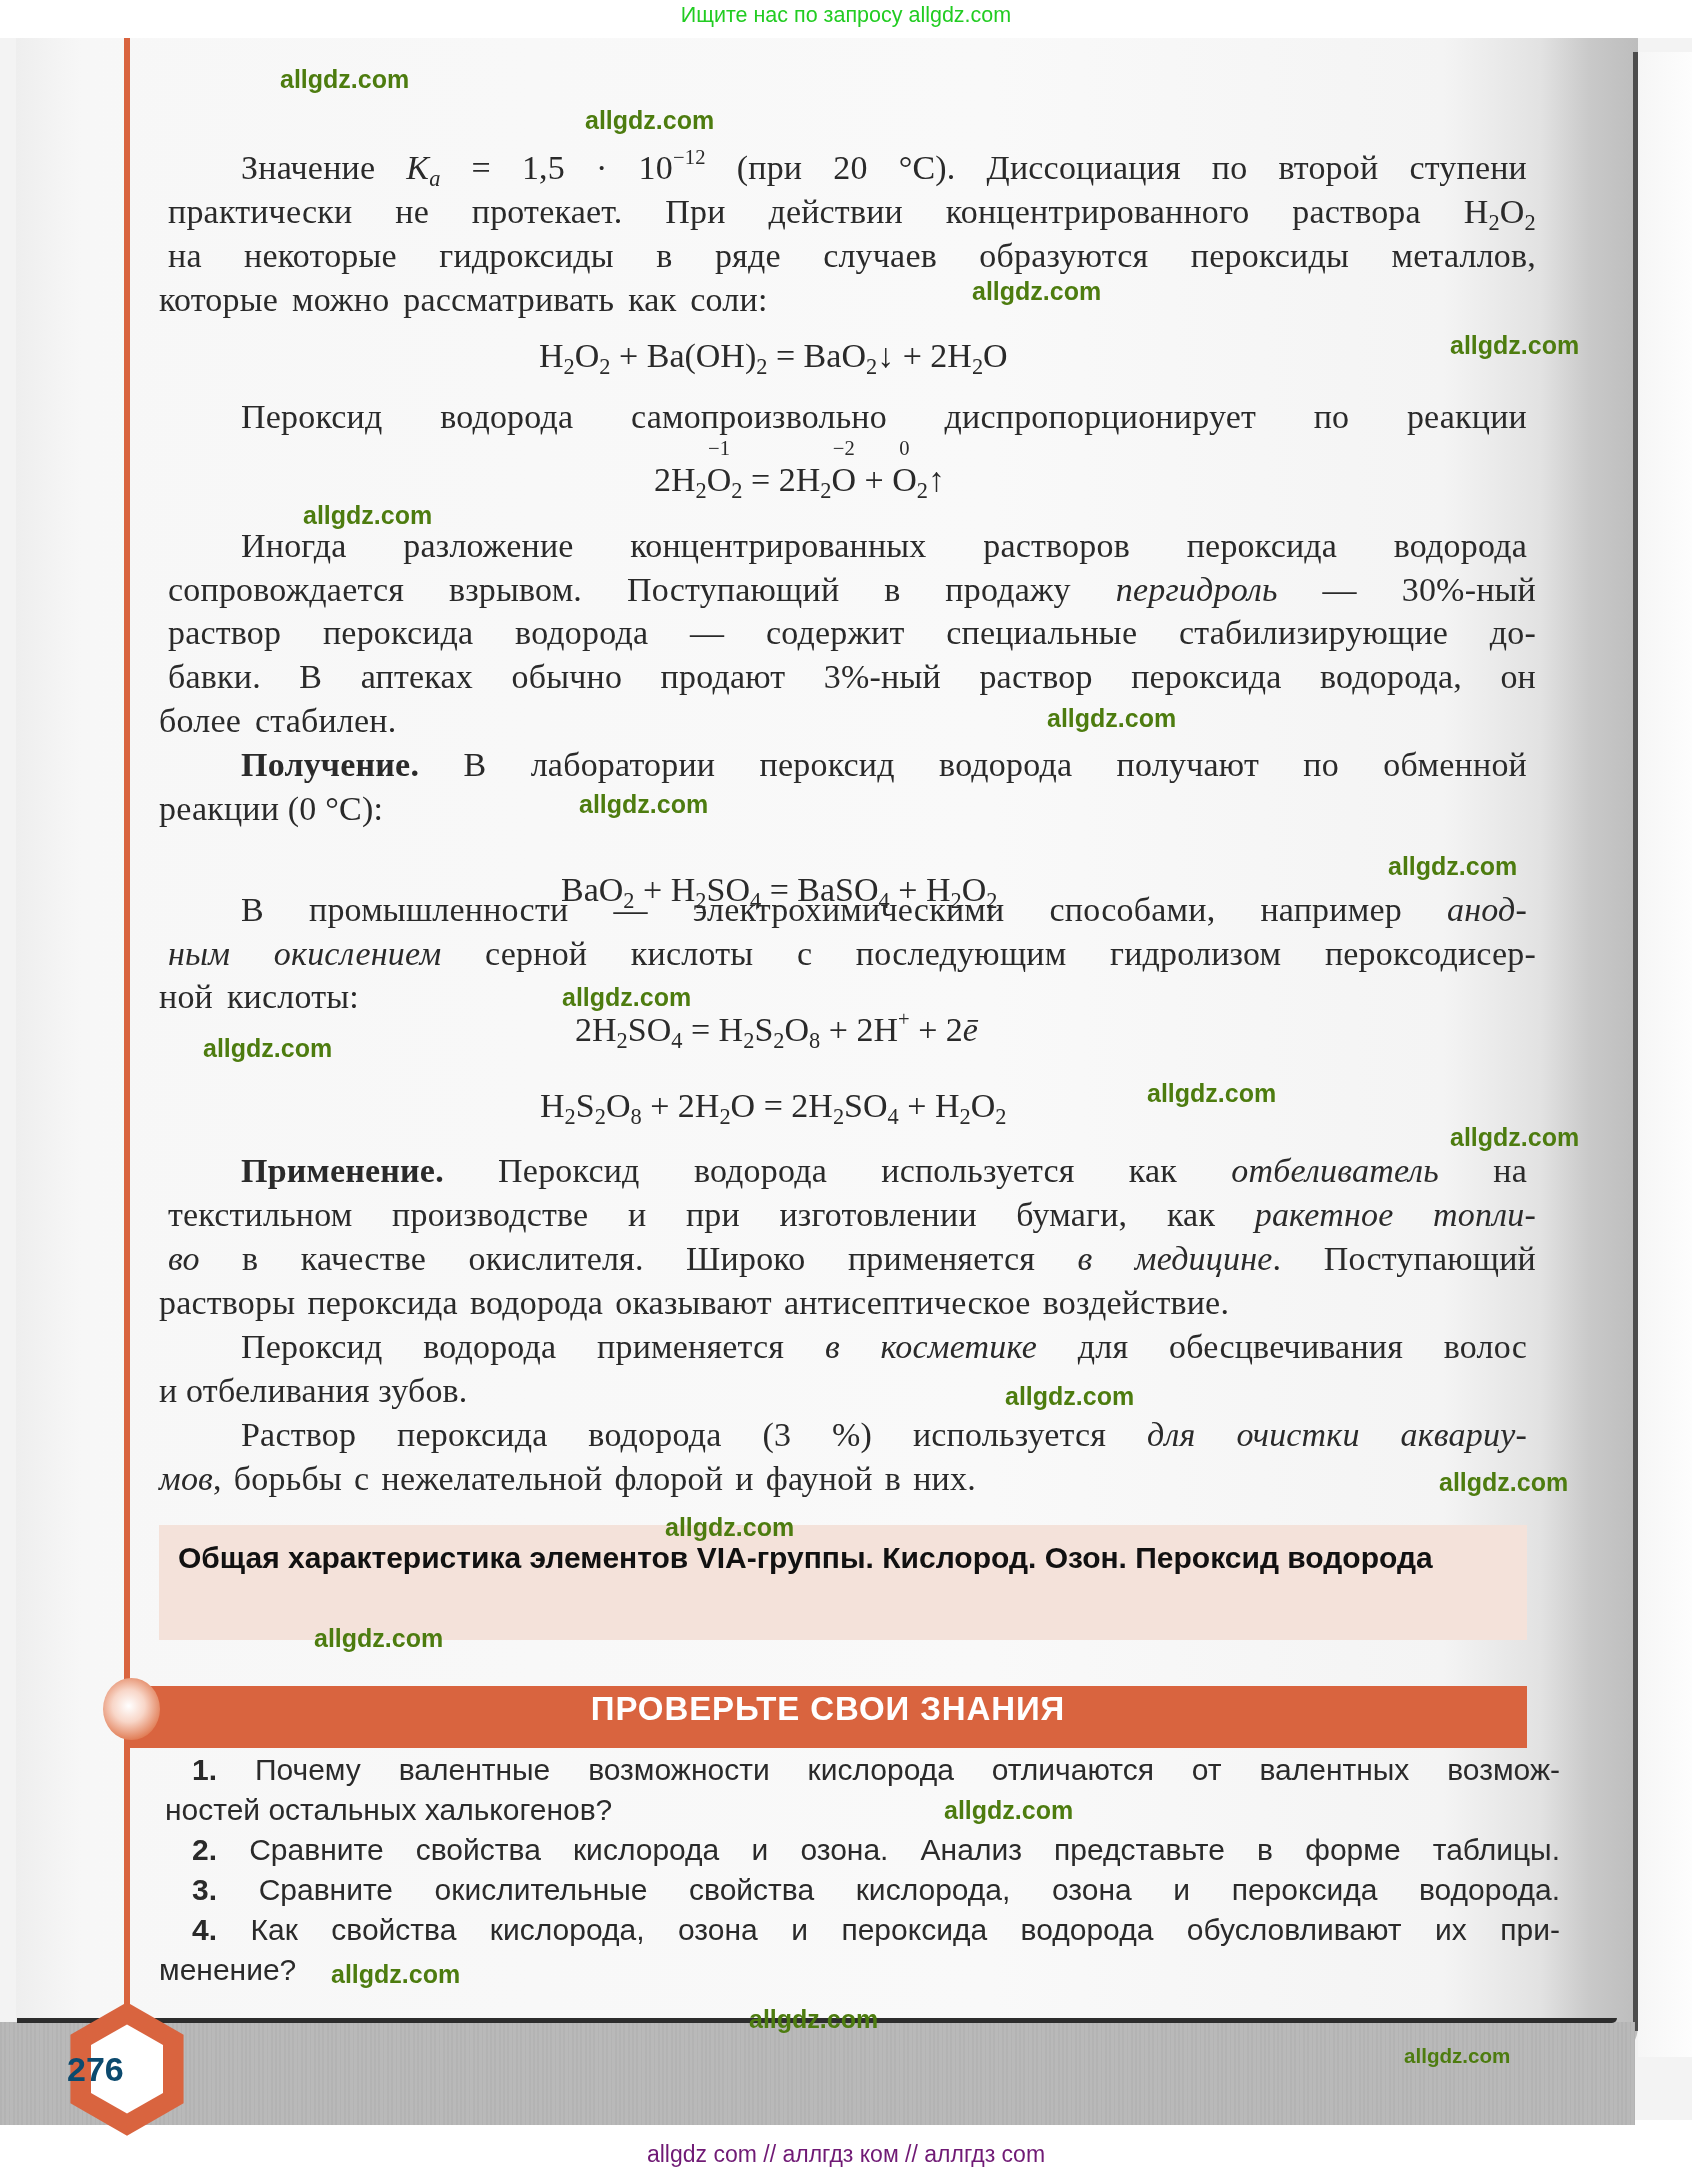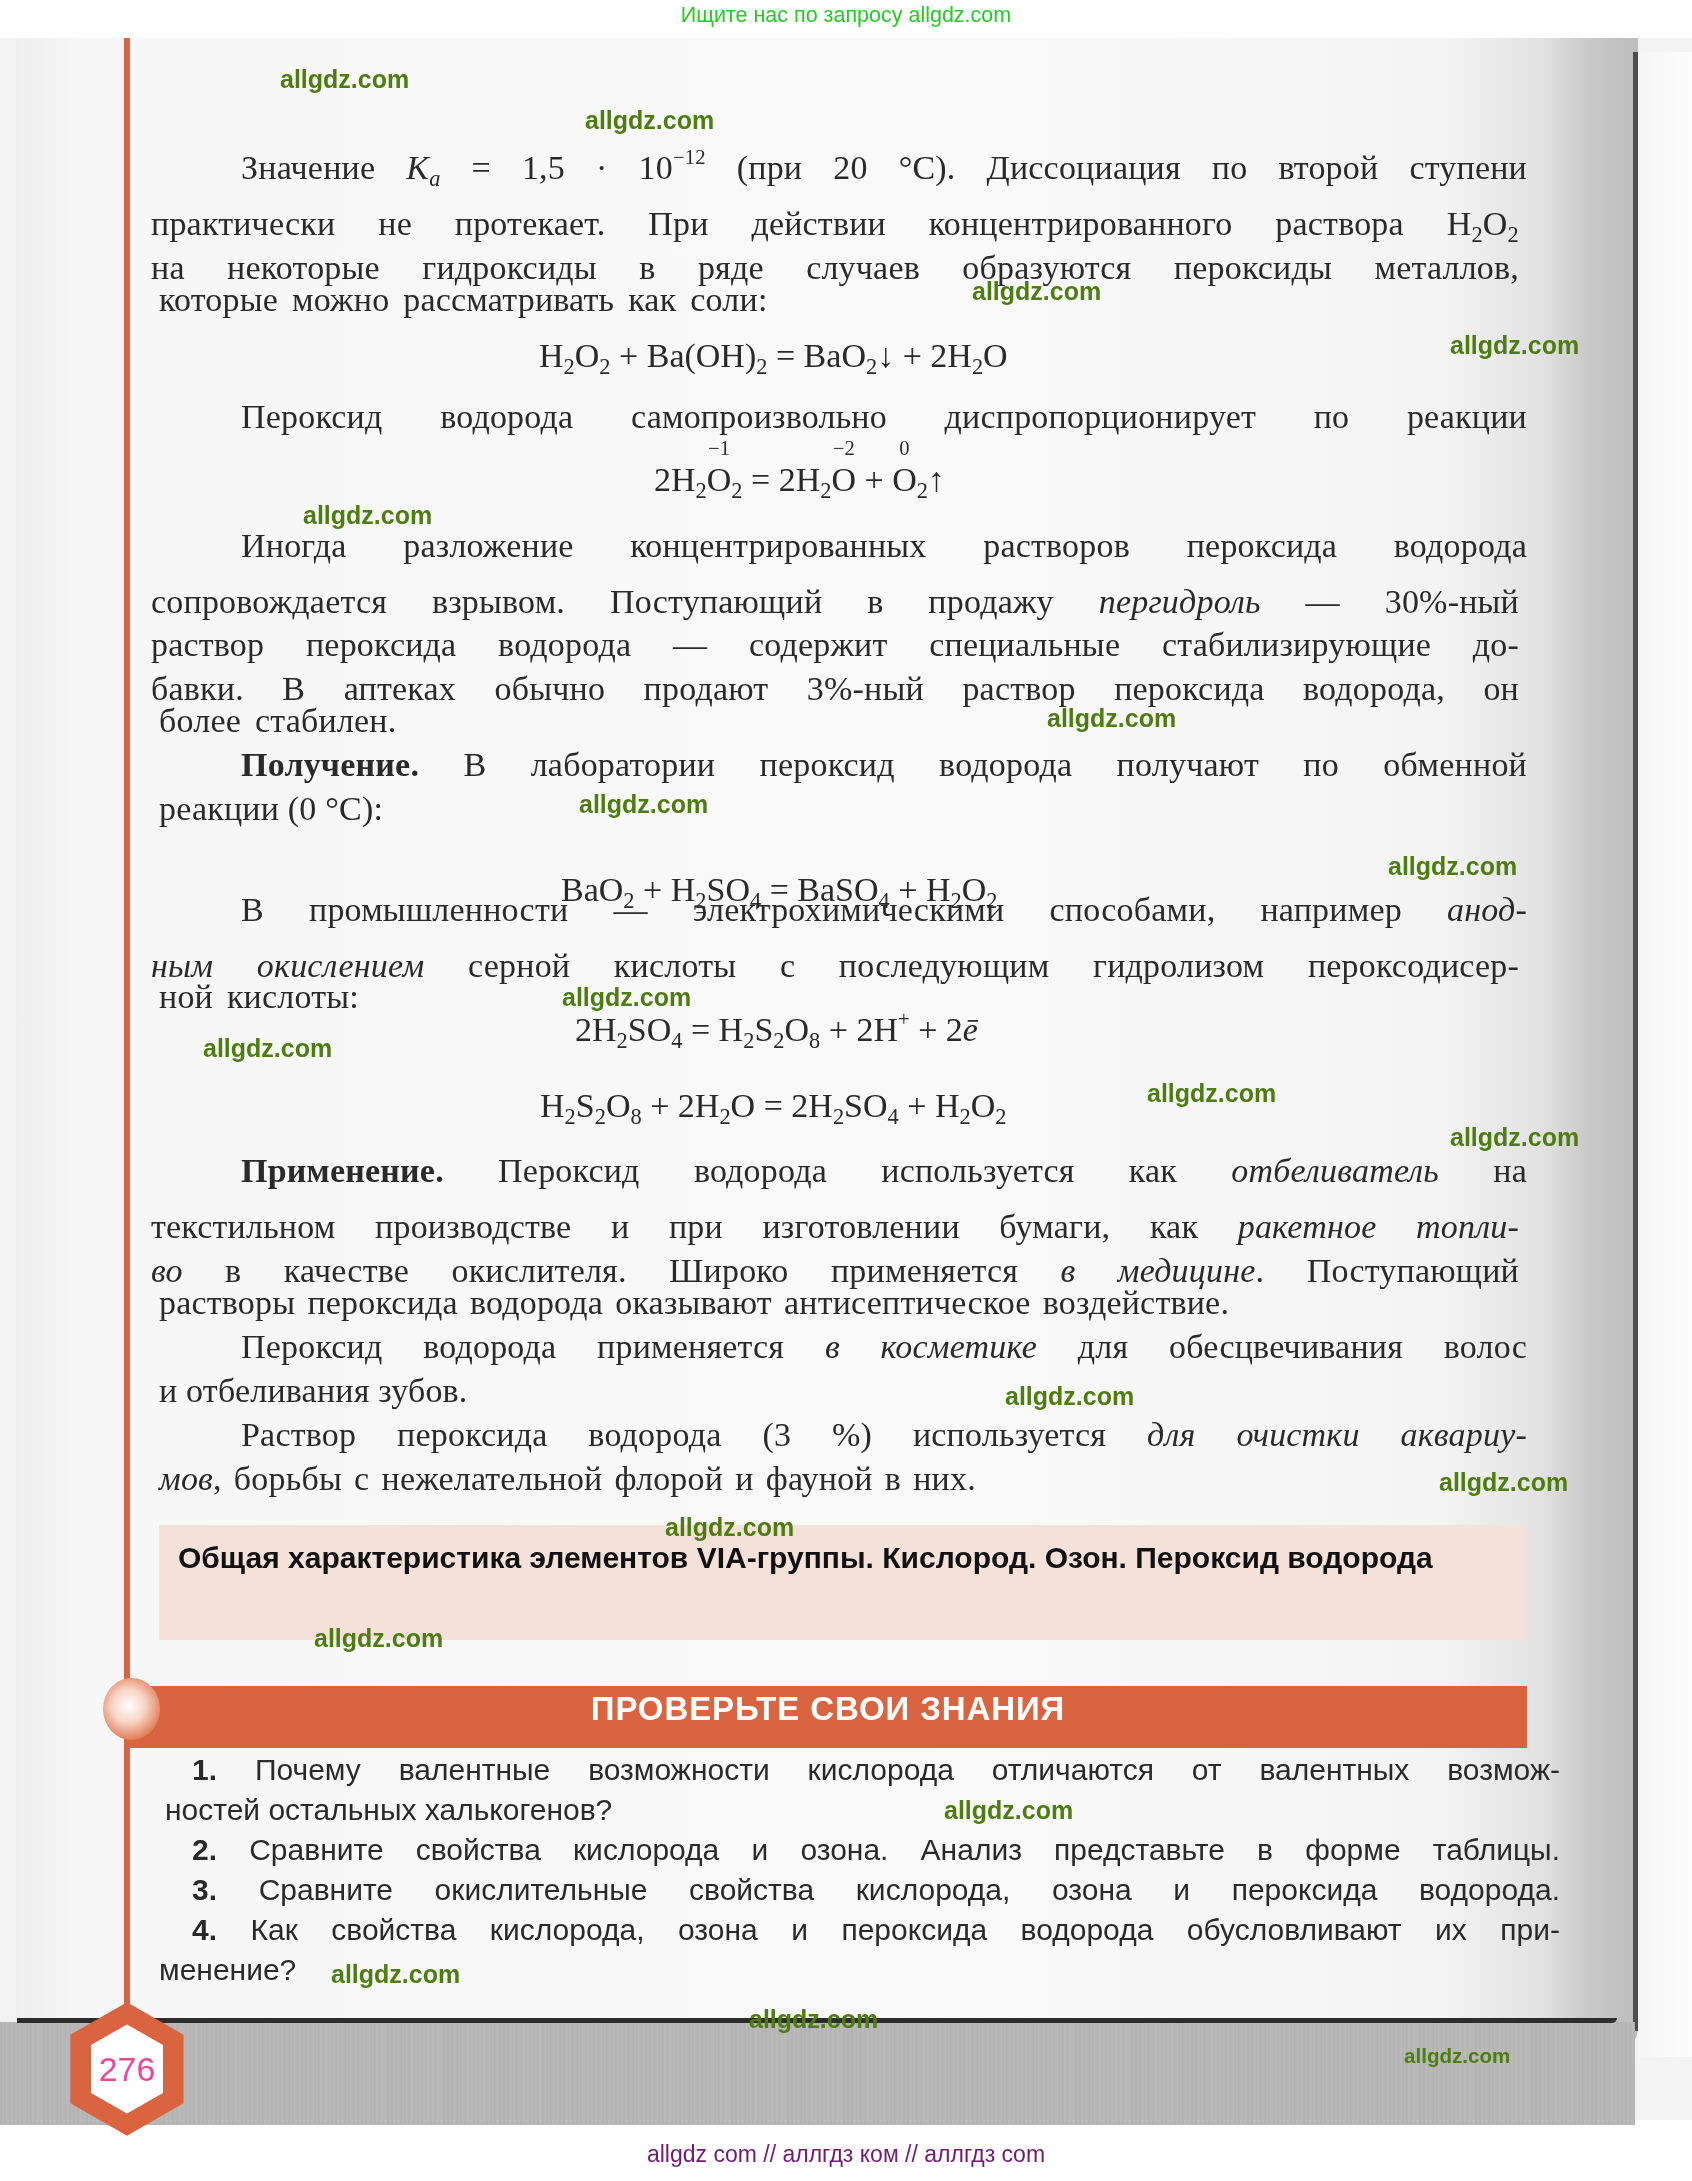--- a/index.html
+++ b/index.html
@@ -6,40 +6,40 @@
   body{width:1692px;height:2182px;position:relative;overflow:hidden;background:#ffffff;font-family:"Liberation Serif","DejaVu Serif",serif;color:#2a2a2a;}
   .top-wm{position:absolute;left:0;top:3.4px;width:1692px;text-align:center;font-family:"Liberation Sans",sans-serif;font-size:21.5px;color:#22cc22;}
   .page{position:absolute;left:0;top:38px;width:1692px;height:2082px;background:#f3f3f3;}
   .paper{position:absolute;left:15.5px;top:0;width:1622px;height:2022px;background:linear-gradient(90deg,#eeeeee 0%,#f7f7f7 4%,#f9f9f9 60%,#f4f4f4 88%,#e2e2e2 94%,#c9c9c9 97%,#bdbdbd 100%);border-bottom-right-radius:34px;}
   .rightedge{position:absolute;left:1633px;top:52px;width:5.2px;height:1979px;background:#3a3a3a;opacity:.85;}
   .rightpage{position:absolute;left:1638px;top:52px;width:54px;height:2005px;background:linear-gradient(90deg,#f6f6f6,#fdfdfd);}
   .bottomstrip{position:absolute;left:0;top:2022px;width:1635px;height:103px;background:#b9b9b9;background-image:repeating-linear-gradient(90deg,rgba(0,0,0,.03) 0 1.7px,transparent 1.7px 4.3px);}
   .bottomline{position:absolute;left:17px;top:2018px;width:1600px;height:5.2px;background:#2d2d2d;border-radius:0 0 26px 0;}
   .redline{position:absolute;left:124px;top:38px;width:6px;height:1979px;background:#d9643f;}
   .line{position:absolute;font-size:34px;line-height:40px;white-space:nowrap;letter-spacing:0.2px;}
-  .just{left:151px;width:1368px;text-align:justify;text-align-last:justify;margin-top:12px;}
+  .just{left:168px;width:1368px;text-align:justify;text-align-last:justify;}
   .indent{left:241px;width:1286px;}
   .eq{position:absolute;font-size:34px;line-height:40px;white-space:nowrap;}
   sub{font-size:22.4px;vertical-align:-6.9px;line-height:0;}
   sup{font-size:20.6px;vertical-align:15.5px;line-height:0;}
   .ox{position:relative;display:inline-block;}
   .ox .os{position:absolute;top:-22.4px;left:50%;transform:translateX(-50%);font-size:20.6px;line-height:20.6px;}
   b.rub{font-weight:bold;}
   i{font-style:italic;}
   .wm{position:absolute;font-family:"Liberation Sans",sans-serif;font-size:25px;color:#4d7c0f;white-space:nowrap;font-weight:bold;}
   .summary{position:absolute;left:159px;top:1525px;width:1368px;height:115px;background:#f4e2da;}
   .summary-text{position:absolute;left:19px;top:12px;width:1334px;font-family:"Liberation Sans","DejaVu Sans",sans-serif;font-weight:bold;font-size:30px;line-height:42px;color:#111;text-align:justify;}
   .banner{position:absolute;left:129px;top:1686px;width:1398px;height:62px;background:#d9643f;}
   .banner-text{position:absolute;left:0;top:0;width:100%;text-align:center;font-family:"Liberation Sans","DejaVu Sans",sans-serif;font-weight:bold;font-size:33px;line-height:45px;color:#ffffff;letter-spacing:0.9px;}
   .bead{position:absolute;left:103px;top:1678px;width:57px;height:62px;border-radius:50%;background:radial-gradient(circle at 45% 45%,#ffffff 0%,#f8d6c8 35%,#e07a52 75%,#d9643f 100%);}
   .q{position:absolute;font-family:"Liberation Sans","DejaVu Sans",sans-serif;font-size:30px;line-height:40px;white-space:nowrap;color:#2a2a2a;}
   .q b{font-weight:bold;}
   .qjust{left:144px;width:1368px;text-align:justify;text-align-last:justify;margin-left:48px;}
   .hex{position:absolute;left:67px;top:2000px;width:120px;height:138px;}
-  .pagenum{position:absolute;left:67px;top:2043px;width:120px;text-align:center;font-family:"Liberation Sans","DejaVu Sans",sans-serif;font-weight:normal;font-size:34px;line-height:52px;color:#ec4899;}
+  .pagenum{position:absolute;left:67px;top:2043px;width:120px;font-family:"Liberation Sans","DejaVu Sans",sans-serif;font-weight:bold;font-size:34px;line-height:52px;color:#0c4a6e;}
   .bottom-wm{position:absolute;left:0;top:2141px;width:1692px;text-align:center;font-family:"Liberation Sans",sans-serif;font-size:23px;color:#701a75;}
 </style>
 </head>
 <body>
 
 <div class="top-wm">Ищите нас по запросу allgdz.com</div>
 
 <div class="page">
   <div class="paper"></div>
 </div>

